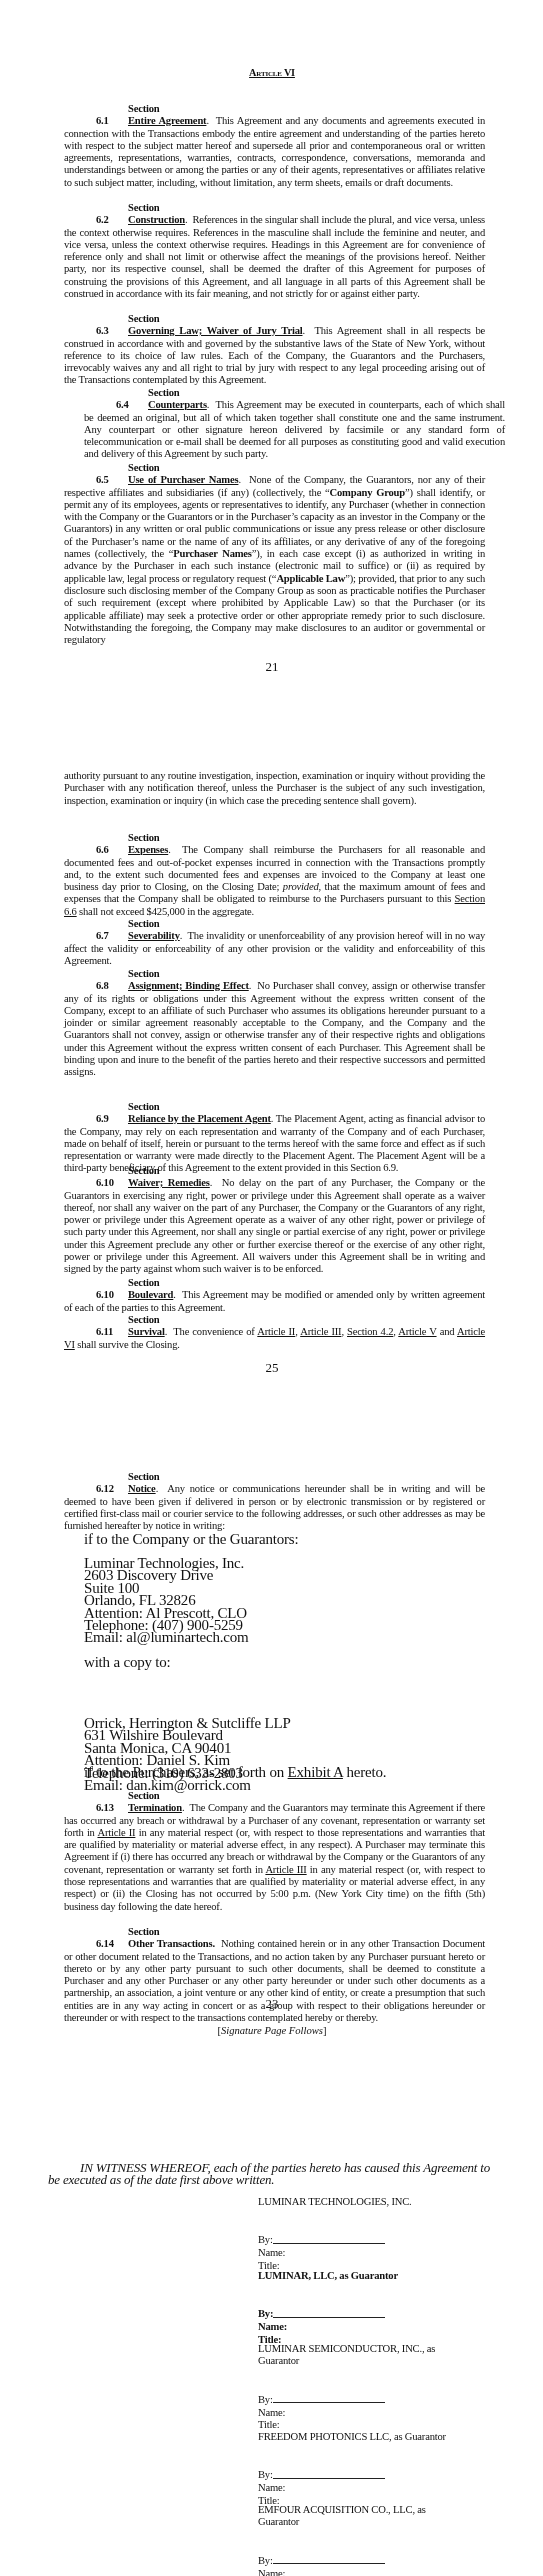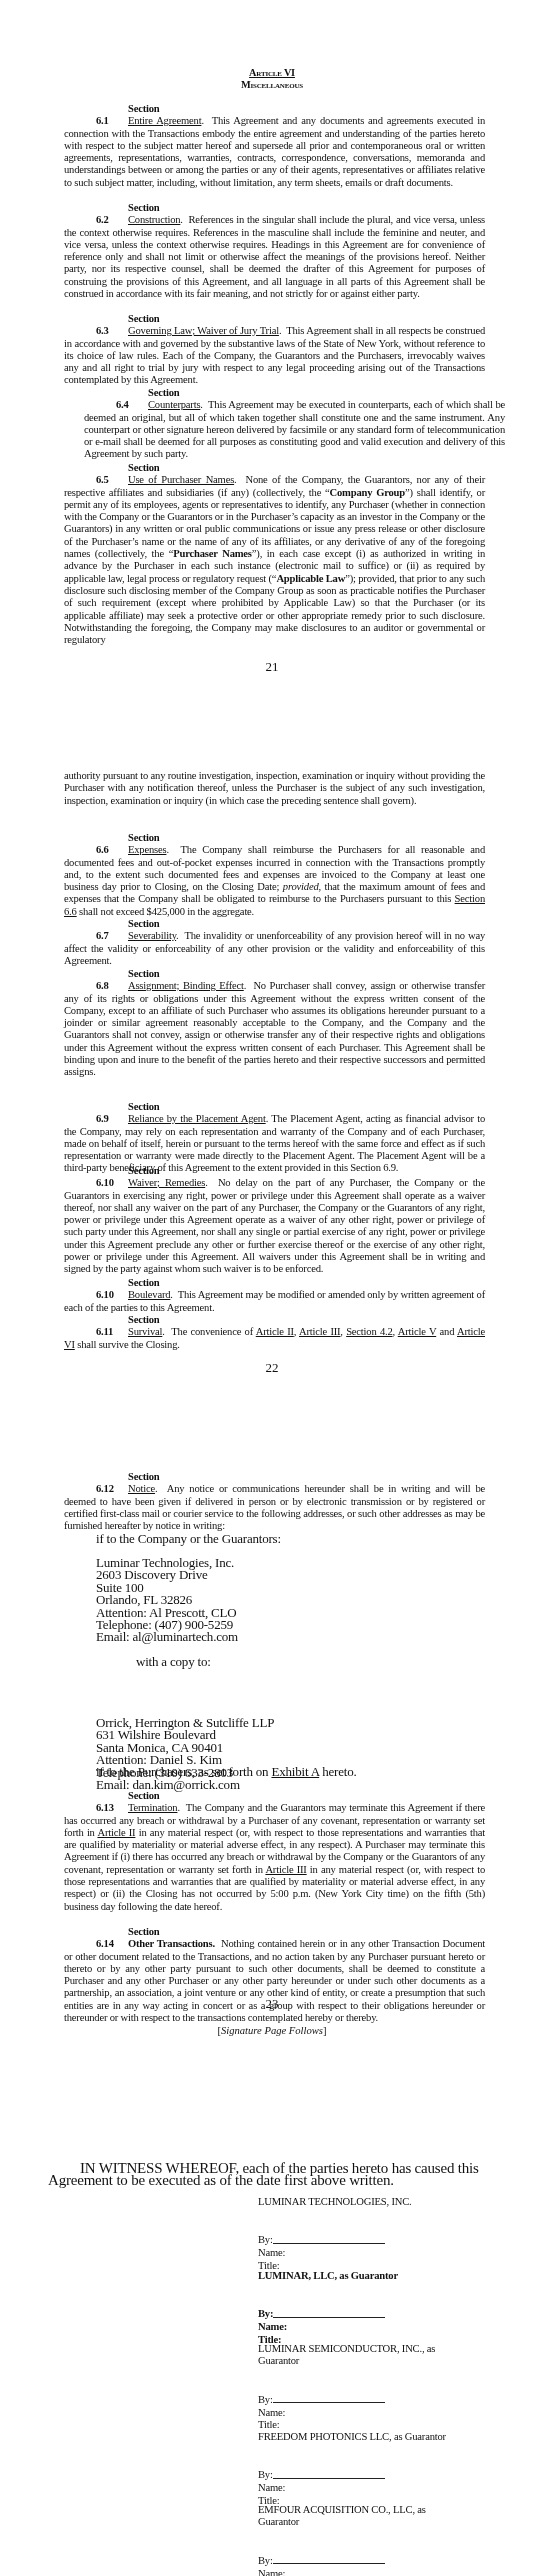--- a/index.html
+++ b/index.html
@@ -18,47 +18,46 @@
     width: 421px;
     font-size: 10.6px;
     line-height: 12.3px;
     text-align: justify;
     letter-spacing: -0.2px;
     word-spacing: 0px;
   }
   .text-block p { margin: 0; text-indent: 32px; }
   .noindent { text-indent: 0 !important; }
   .sec-num { font-weight: bold; display: inline-block; width: 32px; }
-  .sec-title { font-weight: normal; text-decoration: underline; }
+  .sec-title { font-weight: bold; text-decoration: underline; }
   .sec-title-plain { font-weight: bold; }
   .u { text-decoration: underline; }
   .b { font-weight: bold; }
   .i { font-style: italic; }
   .center { position: absolute; left: 0; width: 544px; text-align: center; }
   .article-head {
     font-weight: bold; font-size: 10.3px; line-height: 12.4px;
     font-variant: small-caps; letter-spacing: -0.2px;
   }
   .article-head .u { text-decoration: underline; text-decoration-thickness: 1px; }
   .page-num { font-size: 13px; }
   .addr {
-    position: absolute; left: 96px; font-size: 13px; line-height: 12.4px; letter-spacing: -0.2px;
+    position: absolute; left: 84px; font-size: 15px; line-height: 12.4px; letter-spacing: -0.2px;
   }
   .addr div { white-space: nowrap; }
   .sig-block {
     position: absolute; left: 258px; font-size: 10.6px; line-height: 12.4px; letter-spacing: -0.2px; width: 206px;
   }
   .sig-line { display: inline-block; width: 112px; border-bottom: 0.8px solid #222; height: 9.3px; vertical-align: baseline; }
 </style>
 </head>
 <body>
 
 <div class="center article-head abs" style="top:67px;">
   <div><span class="u">Article VI</span></div>
-  <div>Miscellaneous</div>
 </div>
 
 <div class="text-block" style="top:103px;">
   <p><span class="sec-num">Section 6.1</span><span class="sec-title">Entire Agreement</span>.&nbsp; <span>This Agreement and any documents and agreements executed in connection with the Transactions embody the entire agreement and understanding of the parties hereto with respect to the subject matter hereof and supersede all prior and contemporaneous oral or written agreements, representations, warranties, contracts, correspondence, conversations, memoranda and understandings between or among the parties or any of their agents, representatives or affiliates relative to such subject matter, including, without limitation, any term sheets, emails or draft documents.</span></p>
 </div>
 
 <div class="text-block" style="top:202px;">
   <p><span class="sec-num">Section 6.2</span><span class="sec-title">Construction</span>.&nbsp; <span>References in the singular shall include the plural, and vice versa, unless the context otherwise requires.  References in the masculine shall include the feminine and neuter, and vice versa, unless the context otherwise requires.  Headings in this Agreement are for convenience of reference only and shall not limit or otherwise affect the meanings of the provisions hereof.  Neither party, nor its respective counsel, shall be deemed the drafter of this Agreement for purposes of construing the provisions of this Agreement, and all language in all parts of this Agreement shall be construed in accordance with its fair meaning, and not strictly for or against either party.</span></p>
 </div>
 
@@ -101,39 +100,39 @@
 </div>
 
 <div class="text-block" style="top:1277px;">
   <p><span class="sec-num">Section 6.10</span><span class="sec-title">Boulevard</span>.&nbsp; <span>This Agreement may be modified or amended only by written agreement of each of the parties to this Agreement.</span></p>
 </div>
 
 <div class="text-block" style="top:1314px;">
   <p><span class="sec-num">Section 6.11</span><span class="sec-title">Survival</span>.&nbsp; <span>The convenience of </span><span class="u">Article II</span><span>, </span><span class="u">Article III</span><span>, </span><span class="u">Section 4.2</span><span>, </span><span class="u">Article V</span><span> and </span><span class="u">Article VI</span><span> shall survive the Closing.</span></p>
 </div>
 
-<div class="center page-num abs" style="top:1360px;">22</div>
+<div class="center page-num abs" style="top:1360px;">25</div>
 
 <div class="text-block" style="top:1471px;">
   <p><span class="sec-num">Section 6.12</span><span class="sec-title">Notice</span>.&nbsp; <span>Any notice or communications hereunder shall be in writing and will be deemed to have been given if delivered in person or by electronic transmission or by registered or certified first-class mail or courier service to the following addresses, or such other addresses as may be furnished hereafter by notice in writing:</span></p>
 </div>
 
 <div class="addr" style="top:1533px;">if to the Company or the Guarantors:</div>
 
 <div class="addr" style="top:1557px;">
   <div>Luminar Technologies, Inc.</div>
   <div>2603 Discovery Drive</div>
   <div>Suite 100</div>
   <div>Orlando, FL 32826</div>
   <div>Attention: Al Prescott, CLO</div>
   <div>Telephone: (407) 900-5259</div>
   <div>Email: al@luminartech.com</div>
 </div>
 
-<div class="addr" style="top:1656px;margin-left:40px;">with a copy to:</div>
+<div class="addr" style="top:1656px;">with a copy to:</div>
 
 <div class="addr" style="top:1681px;margin-top:36px;">
   <div>Orrick, Herrington &amp; Sutcliffe LLP</div>
   <div>631 Wilshire Boulevard</div>
   <div>Santa Monica, CA 90401</div>
   <div>Attention: Daniel S. Kim</div>
   <div>Telephone: (310) 633-2803</div>
   <div>Email:  dan.kim@orrick.com</div>
 </div>
 
@@ -146,21 +145,21 @@
 </div>
 
 <div class="text-block" style="top:1926px;">
   <p><span class="sec-num">Section 6.14</span><span class="sec-title-plain">Other Transactions.</span>&nbsp; <span>Nothing contained herein or in any other Transaction Document or other document related to the Transactions, and no action taken by any Purchaser pursuant hereto or thereto or by any other party pursuant to such other documents, shall be deemed to constitute a Purchaser and any other Purchaser or any other party hereunder or under such other documents as a partnership, an association, a joint venture or any other kind of entity, or create a presumption that such entities are in any way acting in concert or as a group with respect to their obligations hereunder or thereunder or with respect to the transactions contemplated hereby or thereby.</span></p>
 </div>
 
 <div class="center abs" style="top:2025px; font-size:10.6px;">[<span class="i">Signature Page Follows</span>]</div>
 
 <div class="center page-num abs" style="top:1996px;">23</div>
 
-<div class="abs" style="top:2162px; left:48px; width:446px; font-size:15px; line-height:12.4px; letter-spacing:-0.2px;">
+<div class="abs" style="top:2162px; left:48px; width:446px; font-size:13px; line-height:12.4px; letter-spacing:-0.2px;font-style:italic;">
   <p style="margin:0; text-indent:32px;">IN WITNESS WHEREOF, each of the parties hereto has caused this Agreement to be executed as of the date first above written.</p>
 </div>
 
 <div id="sig-container">
     <div class="sig-block" style="top: 2196px;">
       <div>LUMINAR TECHNOLOGIES, INC.</div>
       <div style="height:25px"></div>
       <div><span>By:</span><span class="sig-line"></span></div>
       <div>Name:</div>
       <div>Title:</div>

